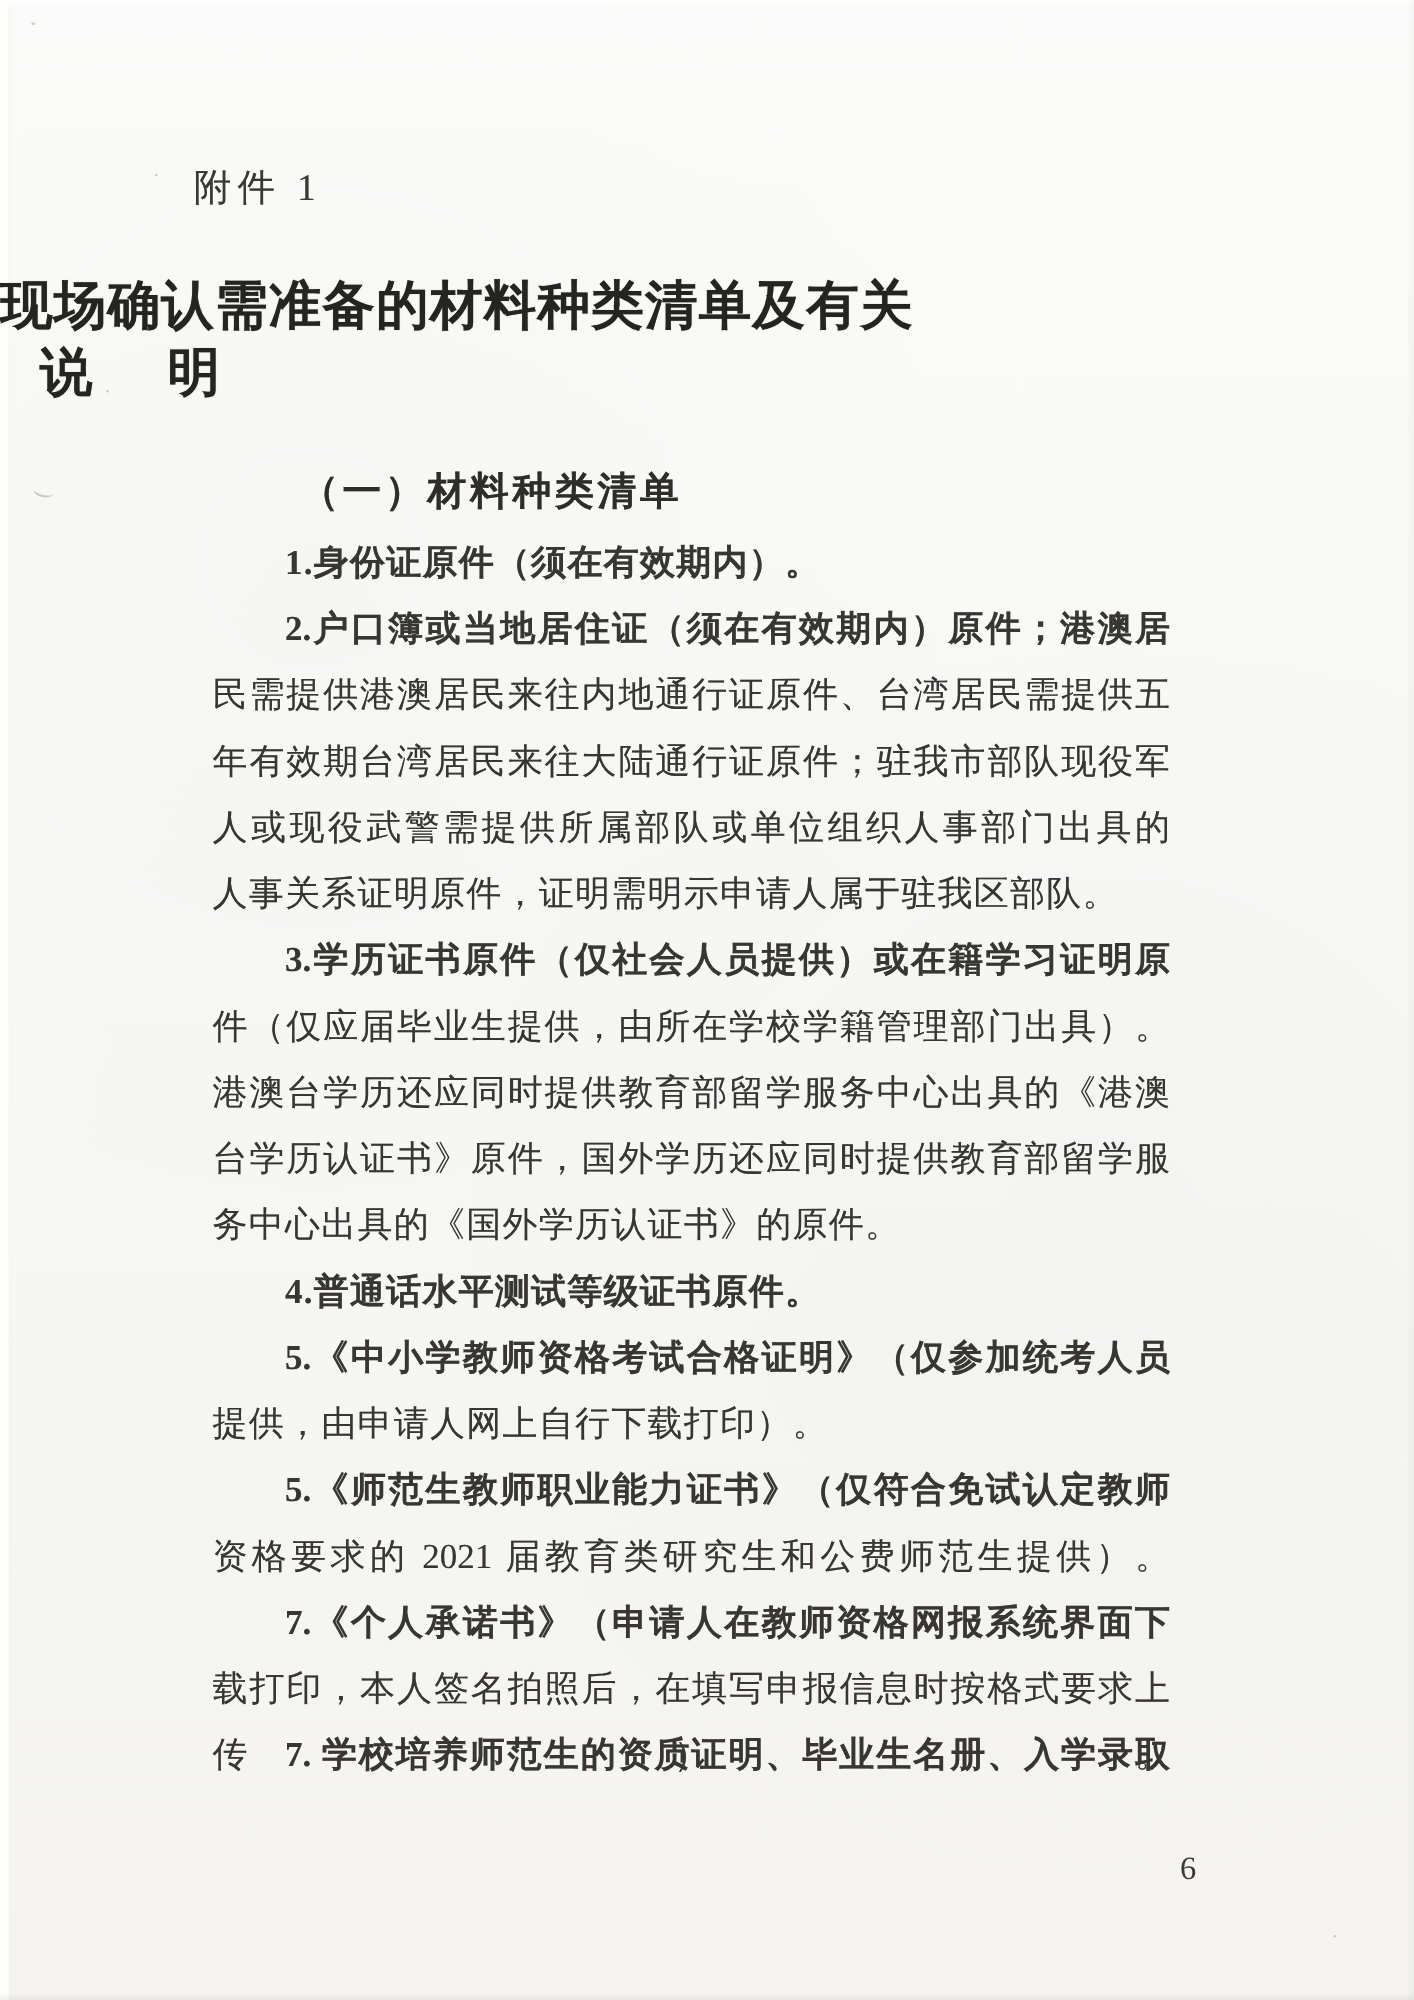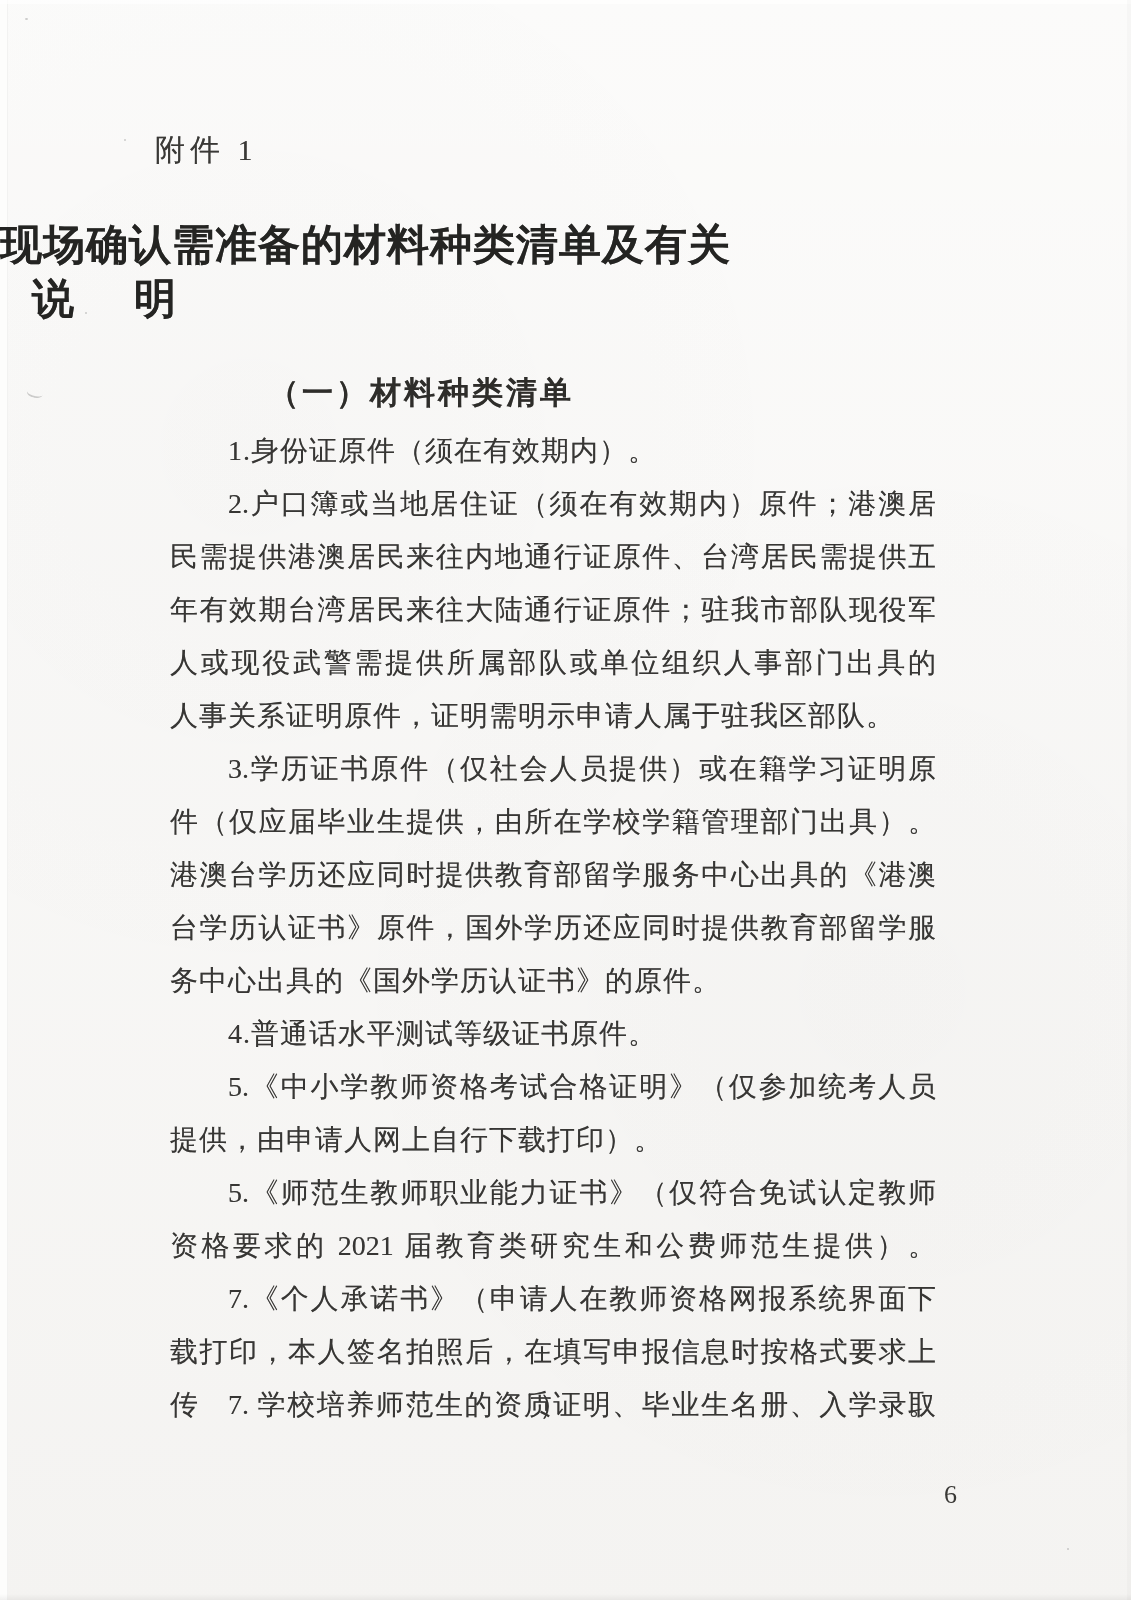--- a/index.html
+++ b/index.html
@@ -60,21 +60,20 @@
     margin-left: 32px;
   }
   .section-heading {
     position: absolute;
     left: 240px; top: 372px;
     font-size: 31px;
     font-weight: bold;
     letter-spacing: 3px;
     color: #2e2d2a;
     text-shadow: 0 0 0.5px rgba(50,50,50,0.55);
-    margin-left: 28px;
   }
   .body-text {
     position: absolute;
     left: 170px; top: 424px;
     width: 766px;
     font-size: 28px;
     line-height: 53px;
     color: #373634;
     text-shadow: 0 0 0.5px rgba(70,70,70,0.5);
   }
@@ -84,20 +83,21 @@
     letter-spacing: 1px;
   }
   .body-text .line.fill {
     white-space: normal;
     text-align: justify;
     text-align-last: justify;
     letter-spacing: 0;
   }
   .body-text .line.indent {
     padding-left: 58px;
+    font-weight: bold;
   }
   .page-number {
     position: absolute;
     left: 944px; top: 1480px;
     font-size: 26px;
     color: #3a3936;
   }
   .speck {
     position: absolute;
     border-radius: 50%;

